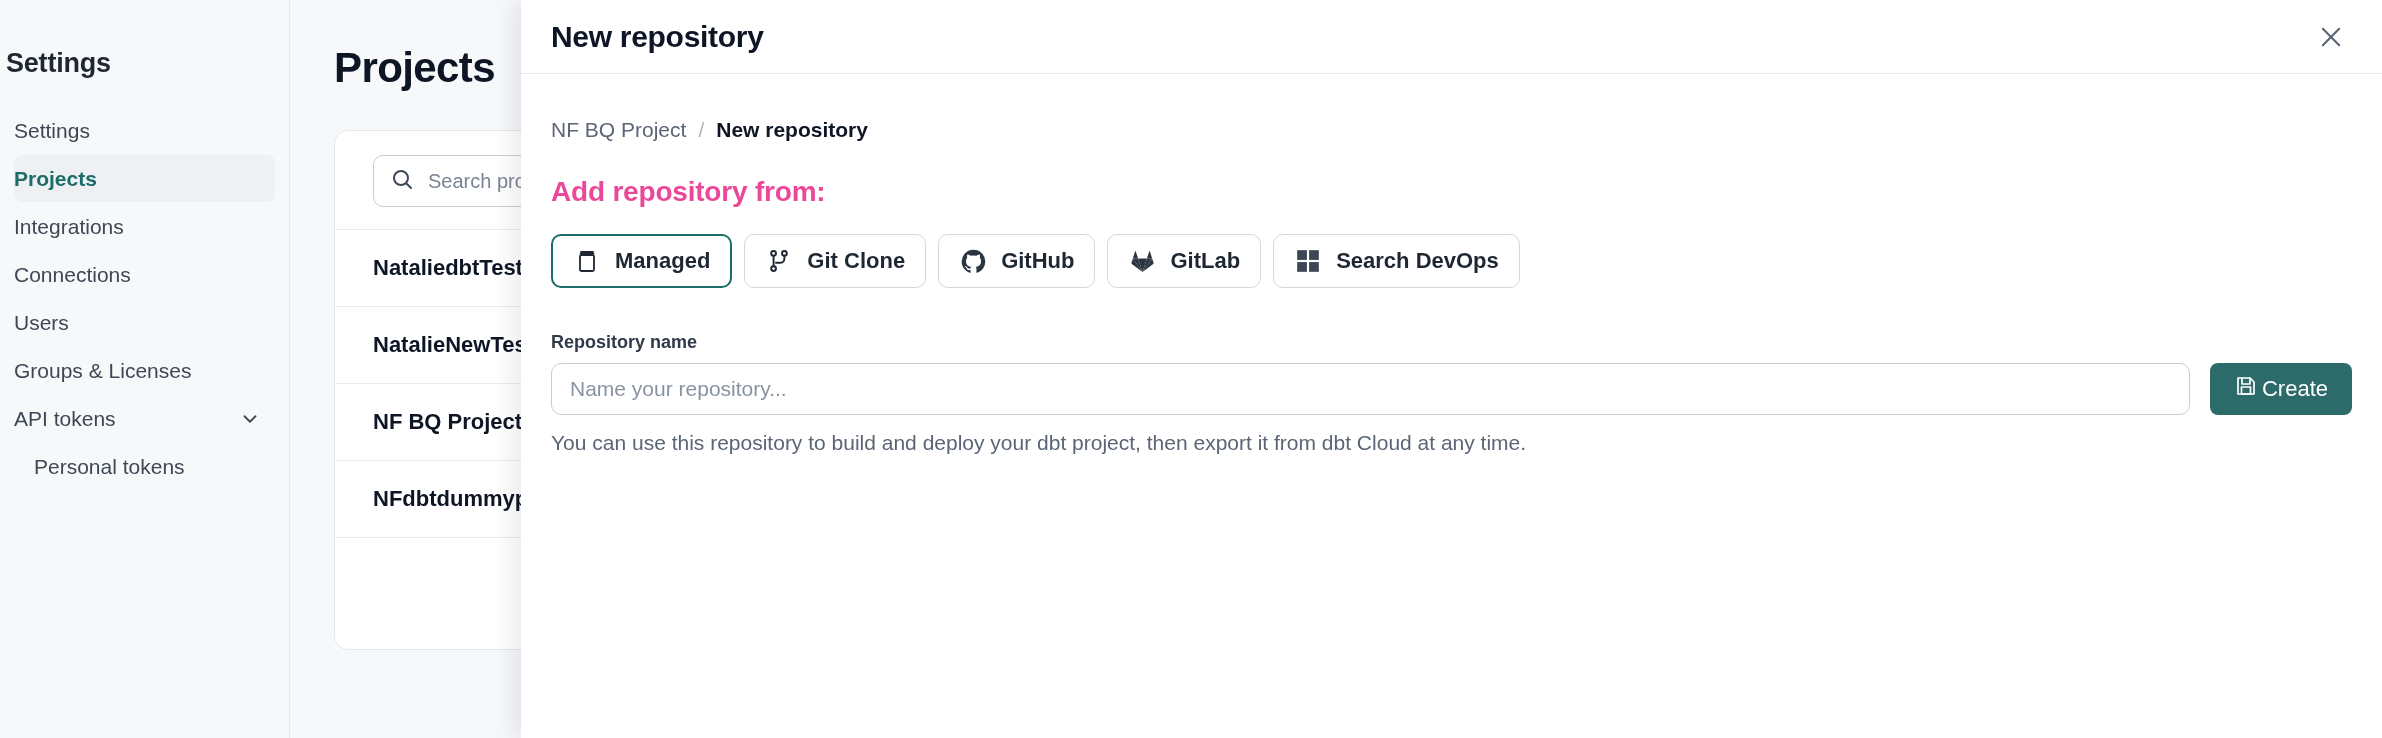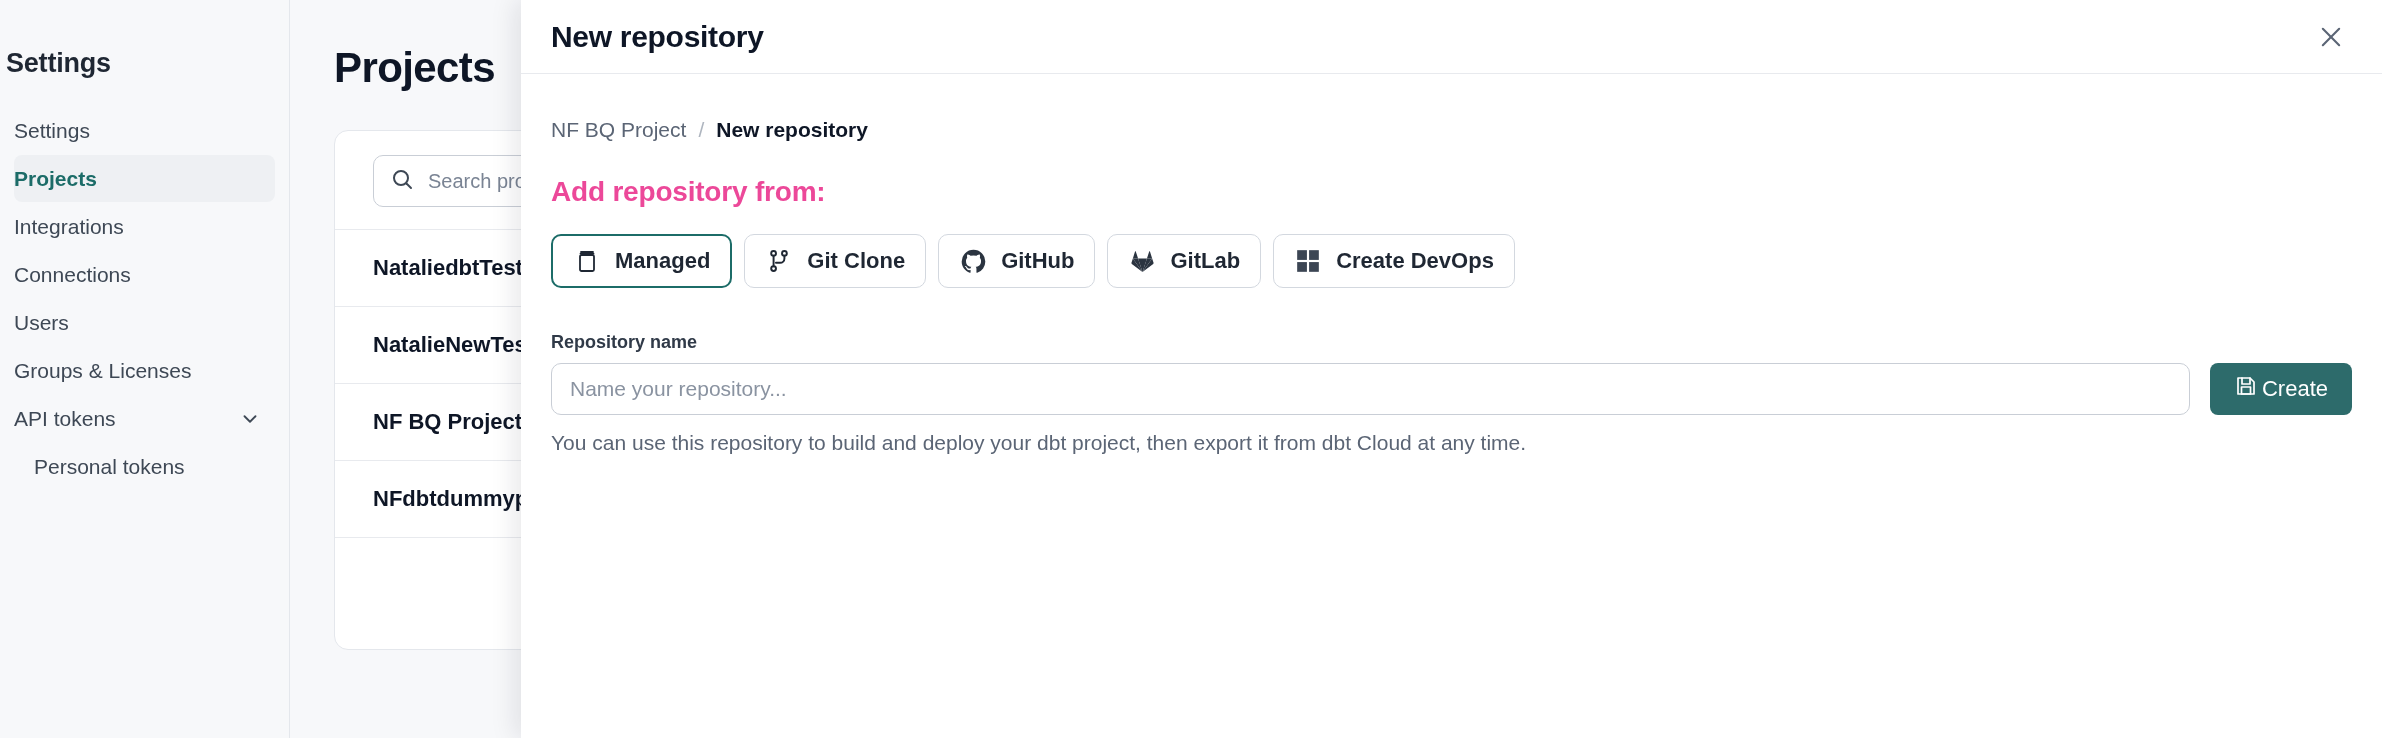--- a/index.html
+++ b/index.html
@@ -282,21 +282,21 @@
 
         <button class="source-btn">
           <span class="source-ico">
             <svg width="26" height="26" viewBox="0 0 24 24" fill="#3c4654">
               <rect x="2" y="2" width="9" height="9"></rect>
                 <rect x="13" y="2" width="9" height="9"></rect>
               <rect x="2" y="13" width="9" height="9"></rect>
                 <rect x="13" y="13" width="9" height="9"></rect>
             </svg>
           </span>
-          <span>Create DevOps</span>
+          <span>Search DevOps</span>
         </button>
 
       </div>
 
       <div>
         <div class="field-label">Repository name</div>
         <div class="field-row">
           <input type="text" class="repo-input" placeholder="Name your repository..." style="">
           <button class="create-btn">
             <span>

